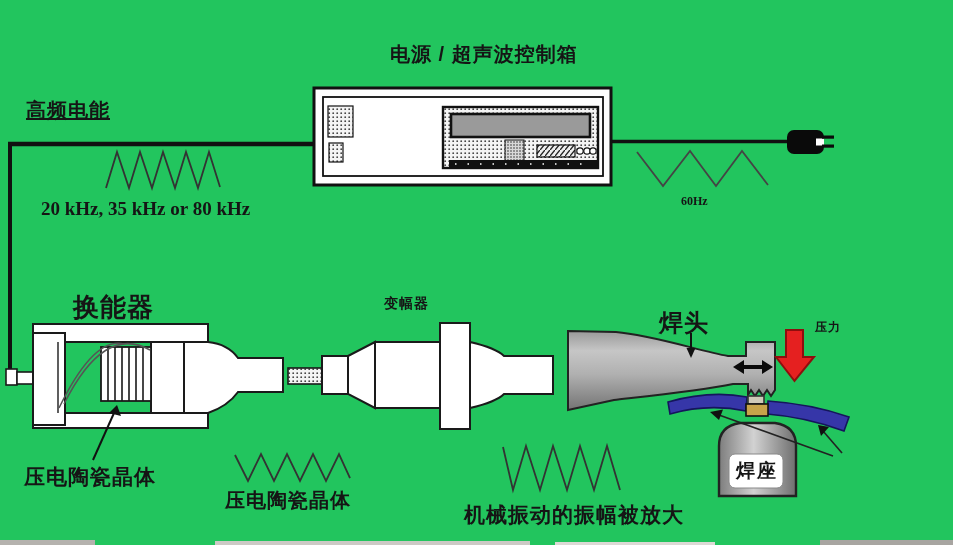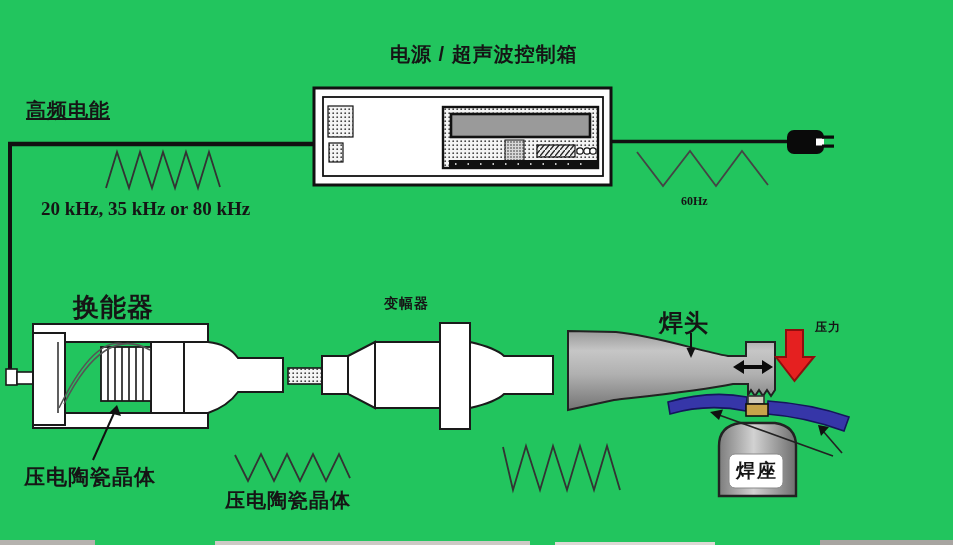--- a/index.html
+++ b/index.html
@@ -185,16 +185,17 @@
   <div class="lbl cjk" style="left:384px;top:296px;font-size:14px;">变幅器</div>
 
   <div class="lbl cjk" style="left:659px;top:310px;font-size:24px;">焊头</div>
 
   <div class="lbl cjk" style="left:815px;top:321px;font-size:12px;">压力</div>
 
   <div class="lbl cjk" style="left:24px;top:465px;font-size:21px;">压电陶瓷晶体</div>
 
   <div class="lbl cjk" style="left:225px;top:489px;font-size:20px;">压电陶瓷晶体</div>
 
+  <div class="lbl cjk" style="left:464px;top:503px;font-size:21px;">机械振动的振幅被放大</div>
 
   <div class="lbl cjk" style="left:736px;top:461px;font-size:19px;letter-spacing:2px;text-align:center;">焊座</div>
 
 </div>
 
 </body></html>

